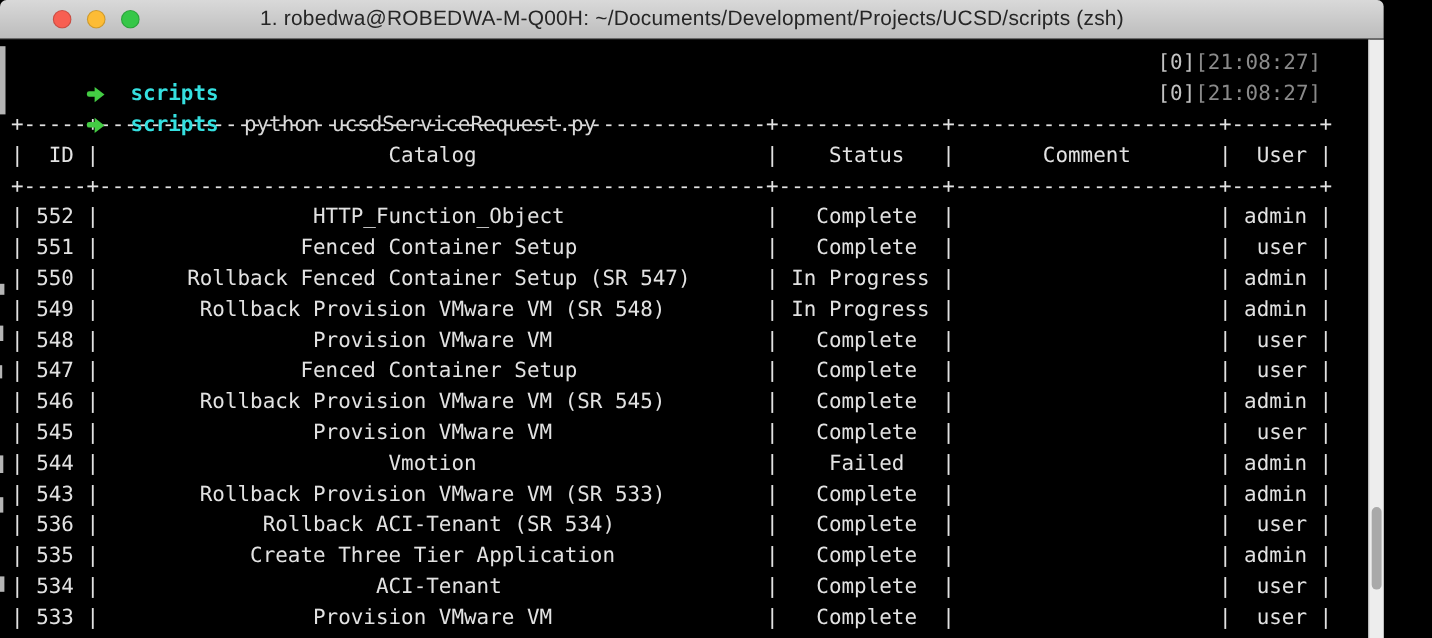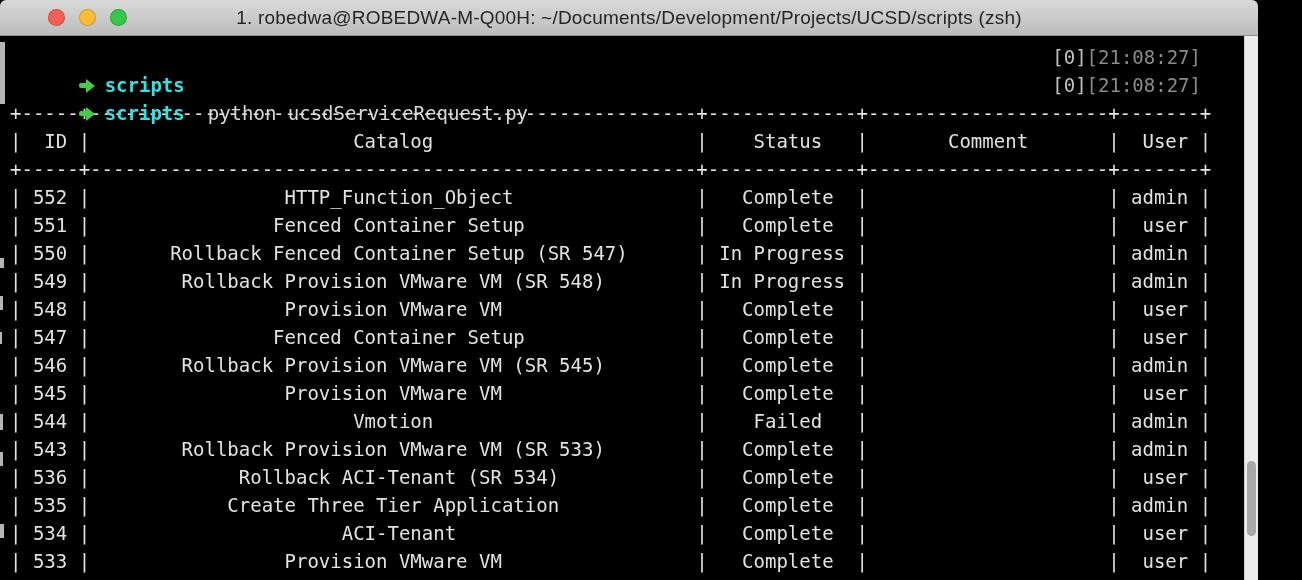--- a/index.html
+++ b/index.html
@@ -35,21 +35,21 @@
   .arrow-icon { position:relative; display:inline-block; width:16px; height:28px; vertical-align:top; }
   .arrow-icon::before {
     content:""; position:absolute; left:0; top:12px; width:9px; height:5px;
     background:var(--arrow-green, #44cc44); border-radius:2px;
   }
   .arrow-icon::after {
     content:""; position:absolute; left:7px; top:7.5px;
     border-left:9px solid var(--arrow-green, #44cc44);
     border-top:7px solid transparent; border-bottom:7px solid transparent;
   }
-  .dir { margin-left:10px; font-weight:bold; color:var(--dir-cyan, #35e0e0); }
+  .dir { margin-left:24px; font-weight:bold; color:var(--dir-cyan, #35e0e0); }
   .cmd { margin-left:23px; color:var(--cmd-text, #d8d8d8); }
   .rprompt { position:absolute; right:57px; top:0; }
   .ret  { color:var(--rprompt-code, #c2c2c2); }
   .time { color:var(--rprompt-time, #8a8a8a);text-align:right; }
 
   .ascii-table { font:inherit; color:var(--text, #e2e2e2); white-space:pre; }
 
   
   .scrollbar {
     position:absolute; top:0; right:0; bottom:0; width:14px;

